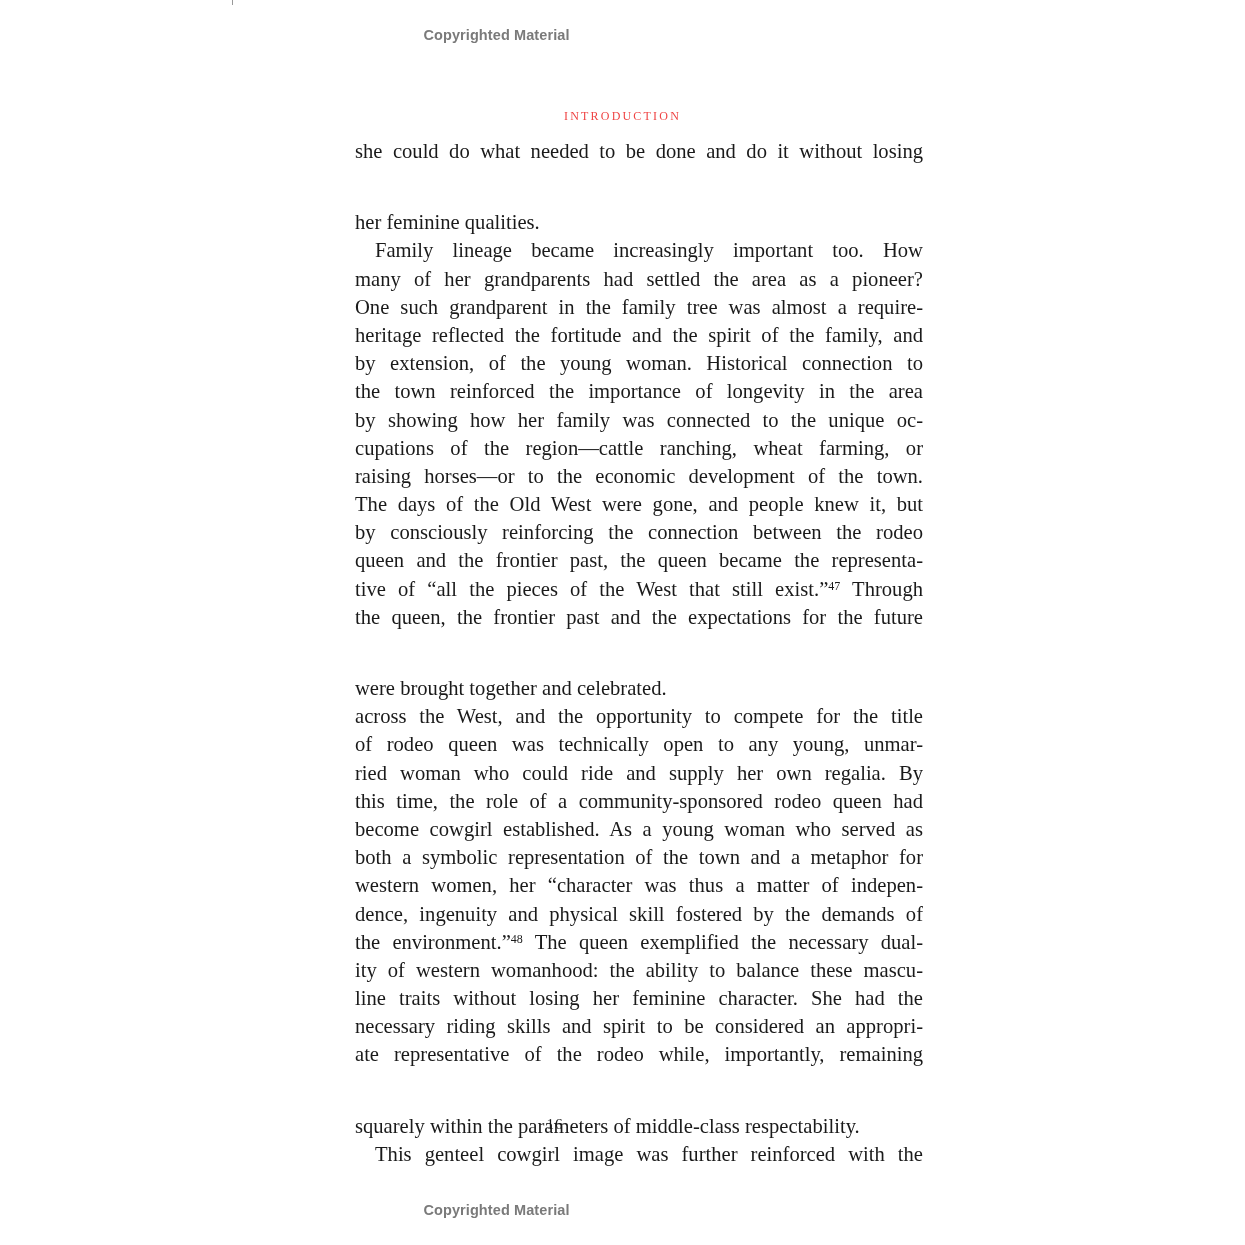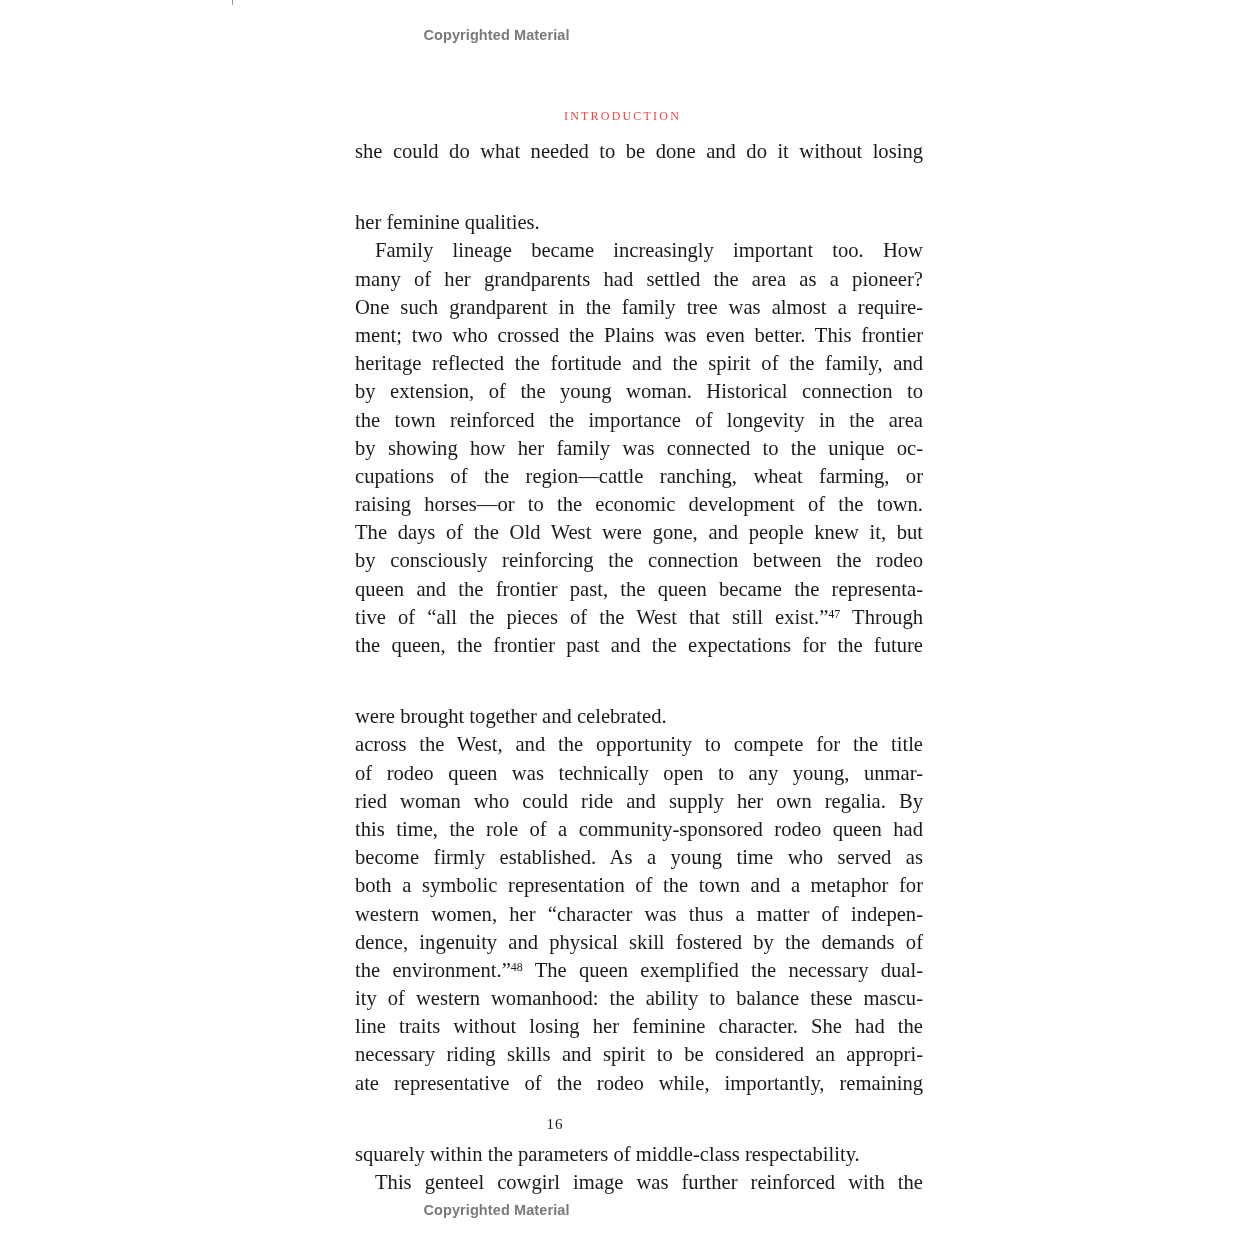--- a/index.html
+++ b/index.html
@@ -41,38 +41,37 @@
 <div class="watermark wm-top">Copyrighted Material</div>
 
 <div class="running-head">INTRODUCTION</div>
 
 <div class="body-text" id="body-text">
     <div class="line"><span>she could do what needed to be done and do it without losing</span></div>
     <div class="line last"><span>her feminine qualities.</span></div>
     <div class="line indent"><span>Family lineage became increasingly important too. How</span></div>
     <div class="line"><span>many of her grandparents had settled the area as a pioneer?</span></div>
     <div class="line"><span>One such grandparent in the family tree was almost a require-</span></div>
-    <div class="line"><span>ment; two who crossed the Plains was even better. This frontier</span></div>
     <div class="line"><span>heritage reflected the fortitude and the spirit of the family, and</span></div>
     <div class="line"><span>by extension, of the young woman. Historical connection to</span></div>
     <div class="line"><span>the town reinforced the importance of longevity in the area</span></div>
     <div class="line"><span>by showing how her family was connected to the unique oc-</span></div>
     <div class="line"><span>cupations of the region—cattle ranching, wheat farming, or</span></div>
     <div class="line"><span>raising horses—or to the economic development of the town.</span></div>
     <div class="line"><span>The days of the Old West were gone, and people knew it, but</span></div>
     <div class="line"><span>by consciously reinforcing the connection between the rodeo</span></div>
     <div class="line"><span>queen and the frontier past, the queen became the representa-</span></div>
     <div class="line"><span>tive of “all the pieces of the West that still exist.”</span><sup>47</sup><span> Through</span></div>
     <div class="line"><span>the queen, the frontier past and the expectations for the future</span></div>
     <div class="line last"><span>were brought together and celebrated.</span></div>
     <div class="line"><span>across the West, and the opportunity to compete for the title</span></div>
     <div class="line"><span>of rodeo queen was technically open to any young, unmar-</span></div>
     <div class="line"><span>ried woman who could ride and supply her own regalia. By</span></div>
     <div class="line"><span>this time, the role of a community-sponsored rodeo queen had</span></div>
-    <div class="line"><span>become firmly established. As a young time who served as</span></div>
+    <div class="line"><span>become cowgirl established. As a young woman who served as</span></div>
     <div class="line"><span>both a symbolic representation of the town and a metaphor for</span></div>
     <div class="line"><span>western women, her “character was thus a matter of indepen-</span></div>
     <div class="line"><span>dence, ingenuity and physical skill fostered by the demands of</span></div>
     <div class="line"><span>the environment.”</span><sup>48</sup><span> The queen exemplified the necessary dual-</span></div>
     <div class="line"><span>ity of western womanhood: the ability to balance these mascu-</span></div>
     <div class="line"><span>line traits without losing her feminine character. She had the</span></div>
     <div class="line"><span>necessary riding skills and spirit to be considered an appropri-</span></div>
     <div class="line"><span>ate representative of the rodeo while, importantly, remaining</span></div>
     <div class="line last"><span>squarely within the parameters of middle-class respectability.</span></div>
     <div class="line indent"><span>This genteel cowgirl image was further reinforced with the</span></div>

